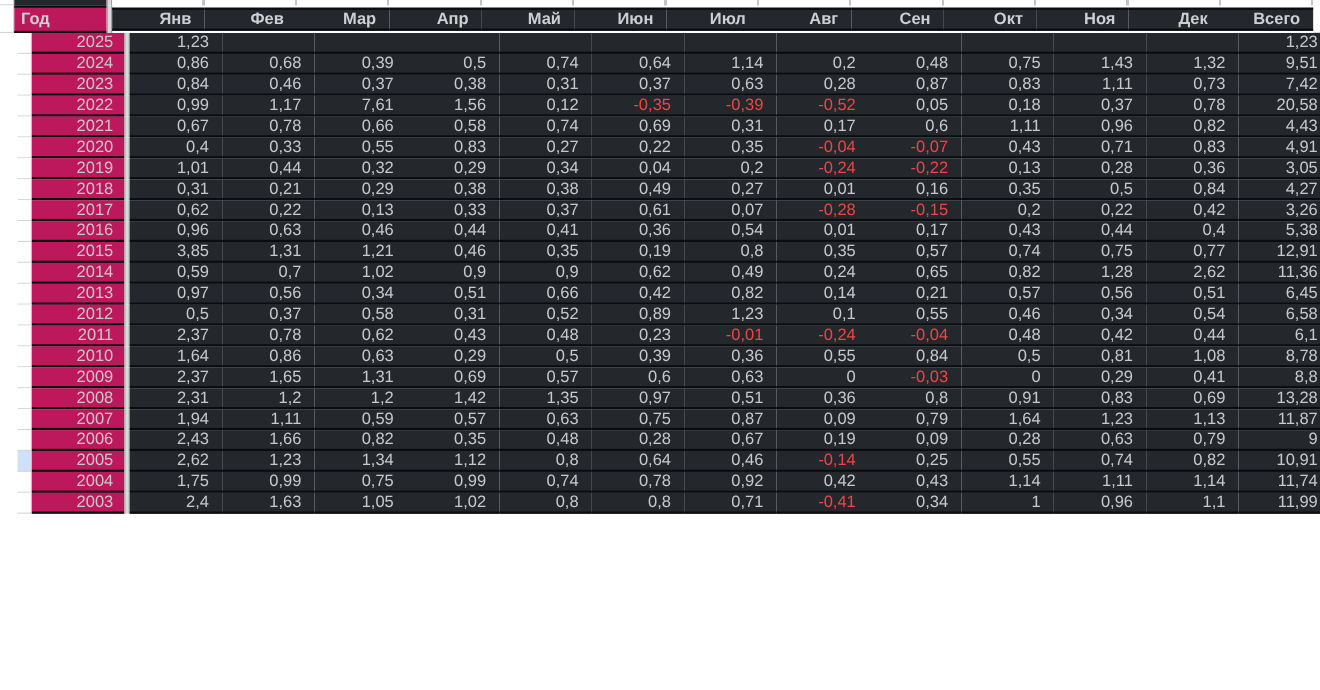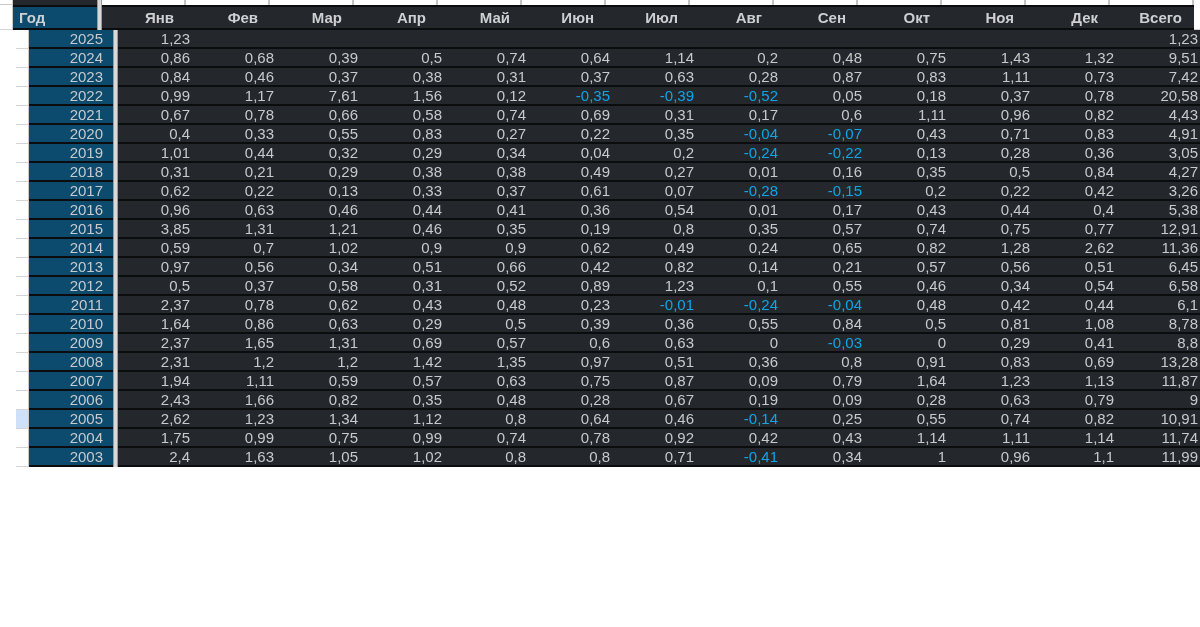--- a/index.html
+++ b/index.html
@@ -11,32 +11,32 @@
     background:#ffffff;
     font-family:"Liberation Sans","DejaVu Sans",sans-serif;
     font-size:15px;
     color:#c7c9cb;
     cursor:default;
   }
   .row{display:flex;width:1200px;}
   
   .gutter{width:13px;background:#ffffff;border-bottom:1px solid #d4d4d4;border-right:1px solid #c9c9c9;}
   .gutter.sel{background:#cfe1f8;}
-  .ycell{width:84px;background:#0c4a6e;border-bottom:2px solid #0a0c0e;
+  .ycell{width:84px;background:#be185d;border-bottom:2px solid #0a0c0e;
          display:flex;align-items:center;justify-content:flex-end;padding-right:10px;}
   .divider{width:5px;background:#d9d9d9;border-left:1px solid #9b9b9b;border-right:1px solid #9b9b9b;}
   .mcell{width:84px;background:#24282d;border-bottom:2px solid #0a0c0e;
          display:flex;align-items:center;justify-content:flex-end;padding-right:12px;}
   .rsliver{flex:1;background:#ffffff;border-bottom:1px solid #d4d4d4;}
   
   .hdr .ycell,.hdr .mcell{border-top:2px solid #0a0c0e;font-weight:bold;color:#cdcfd1;}
   .hdr .ycell{justify-content:flex-start;padding-left:6px;}
   .hdr{height:25px;}
   .r{height:19px;margin-left:16px;}
-  .neg{color:#0ea5e9;}
+  .neg{color:#ef4444;}
   
   .topstrip{height:5px;}
   .topstrip .gutter{border-bottom:1px solid #c9c9c9;}
   .topstrip .ycorner{width:84px;background:#24282d;}
   .topstrip .months{
     flex:1;background:#ffffff;
     background-image:repeating-linear-gradient(to right,transparent 0px,transparent 82px,#c4c4c4 82px,#c4c4c4 84px);
   }
   
   .botstrip{flex:1;}
@@ -51,21 +51,21 @@
     <div class="gutter"></div>
     <div class="ycorner"></div>
     <div class="divider"></div>
     <div class="months"></div>
   </div>
 
   <div class="row hdr">
     <div class="gutter"></div>
     <div class="ycell">Год</div>
     <div class="divider"></div>
-    <div id="hdr-cells" style="display:flex;">
+    <div id="hdr-cells" style="display:flex;align-items:center;">
         <div class="mcell">Янв</div>
         <div class="mcell">Фев</div>
         <div class="mcell">Мар</div>
         <div class="mcell">Апр</div>
         <div class="mcell">Май</div>
         <div class="mcell">Июн</div>
         <div class="mcell">Июл</div>
         <div class="mcell">Авг</div>
         <div class="mcell">Сен</div>
         <div class="mcell">Окт</div>

